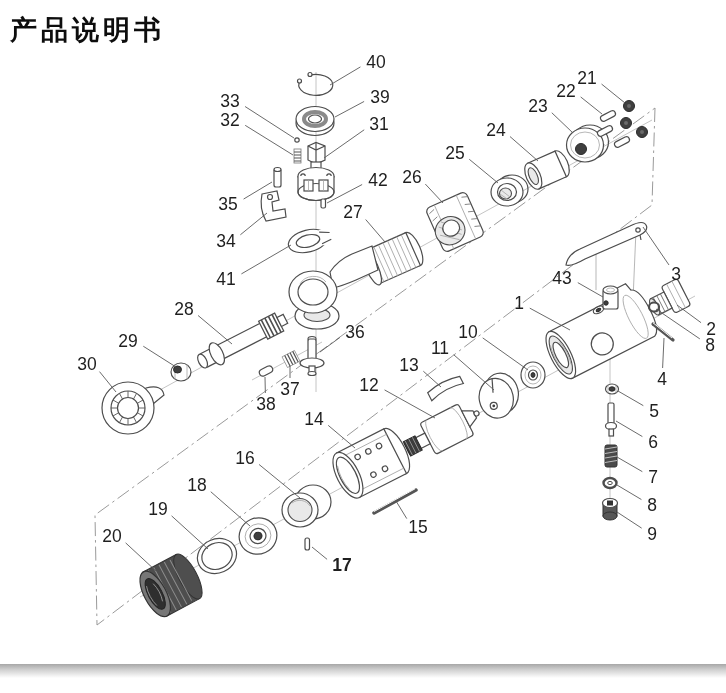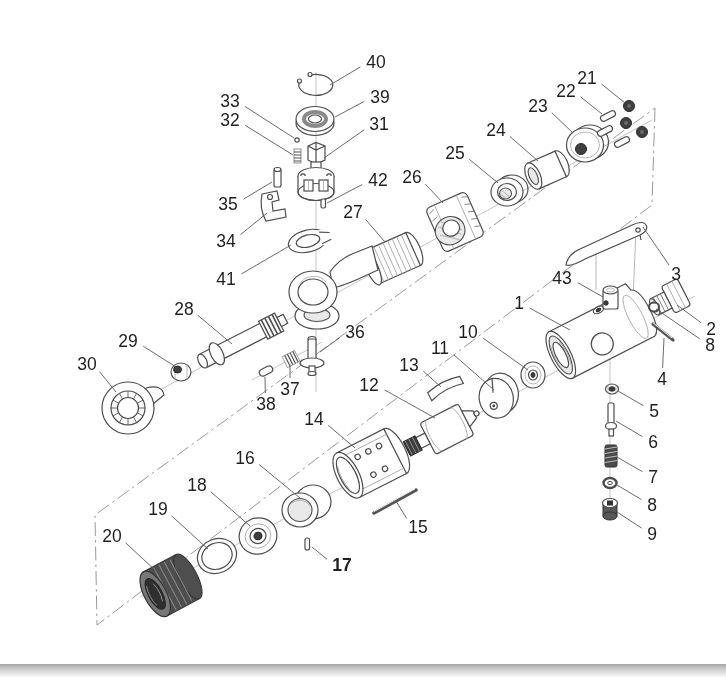--- a/index.html
+++ b/index.html
@@ -17,20 +17,21 @@
   .lt{stroke:#a5a5a5;stroke-width:0.8;fill:none;}
   .ax{stroke:#b5b5b5;stroke-width:0.8;fill:none;}
   .leader{stroke:#5a5a5a;stroke-width:0.9;fill:none;}
   text.plabel{font-family:"Liberation Sans",sans-serif;font-size:17.5px;fill:#1f1f1f;}
   text.plabel.bold{font-weight:700;}
 </style>
 </head>
 <body>
 
 <div id="page">
+  <div id="title">产品说明书</div>
 
   <svg id="diagram" width="726" height="693" viewBox="0 0 726 693" xmlns="http://www.w3.org/2000/svg">
 
     <polygon points="655,108 652,205 97,625 95,515" fill="none" stroke="#9a9a9a" stroke-width="1" stroke-dasharray="14 4 2.5 4"></polygon>
 
     <g>
       <path class="ax" d="M140,597 L695,296"></path>
       <path class="ax" d="M118,413 L652,120"></path>
       <path class="ax" d="M316,72 L316,392"></path>
       <path class="ax" d="M610,288 L610,520"></path>

